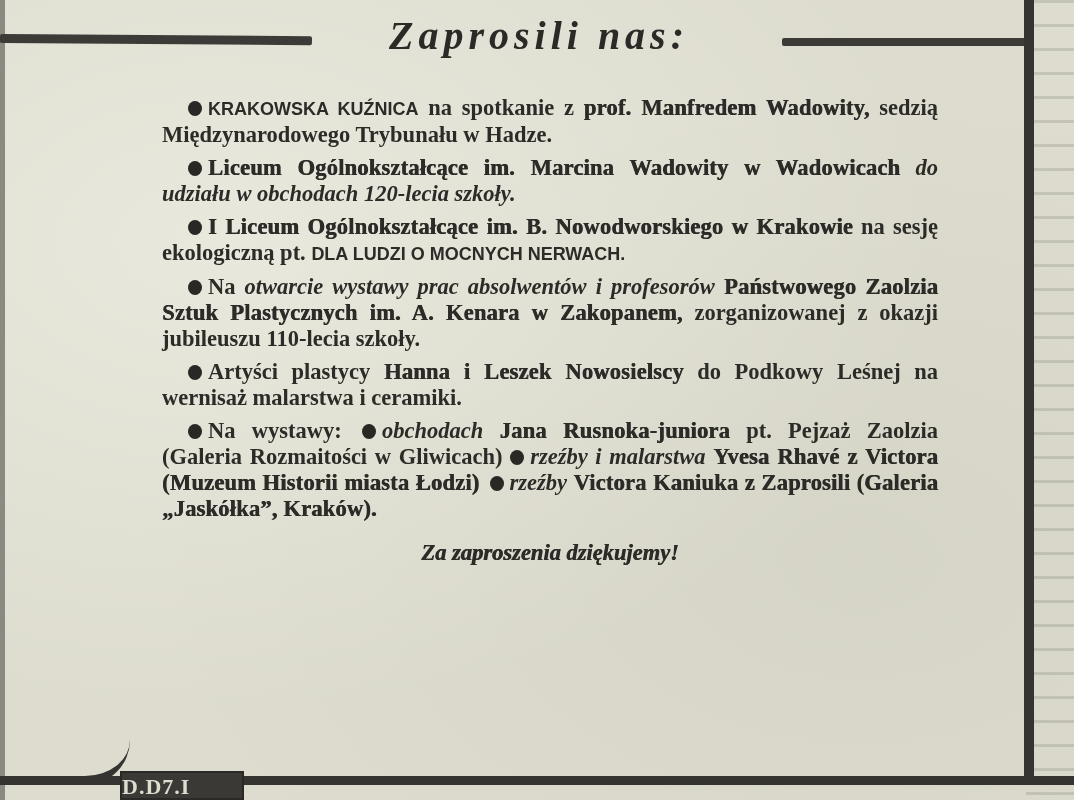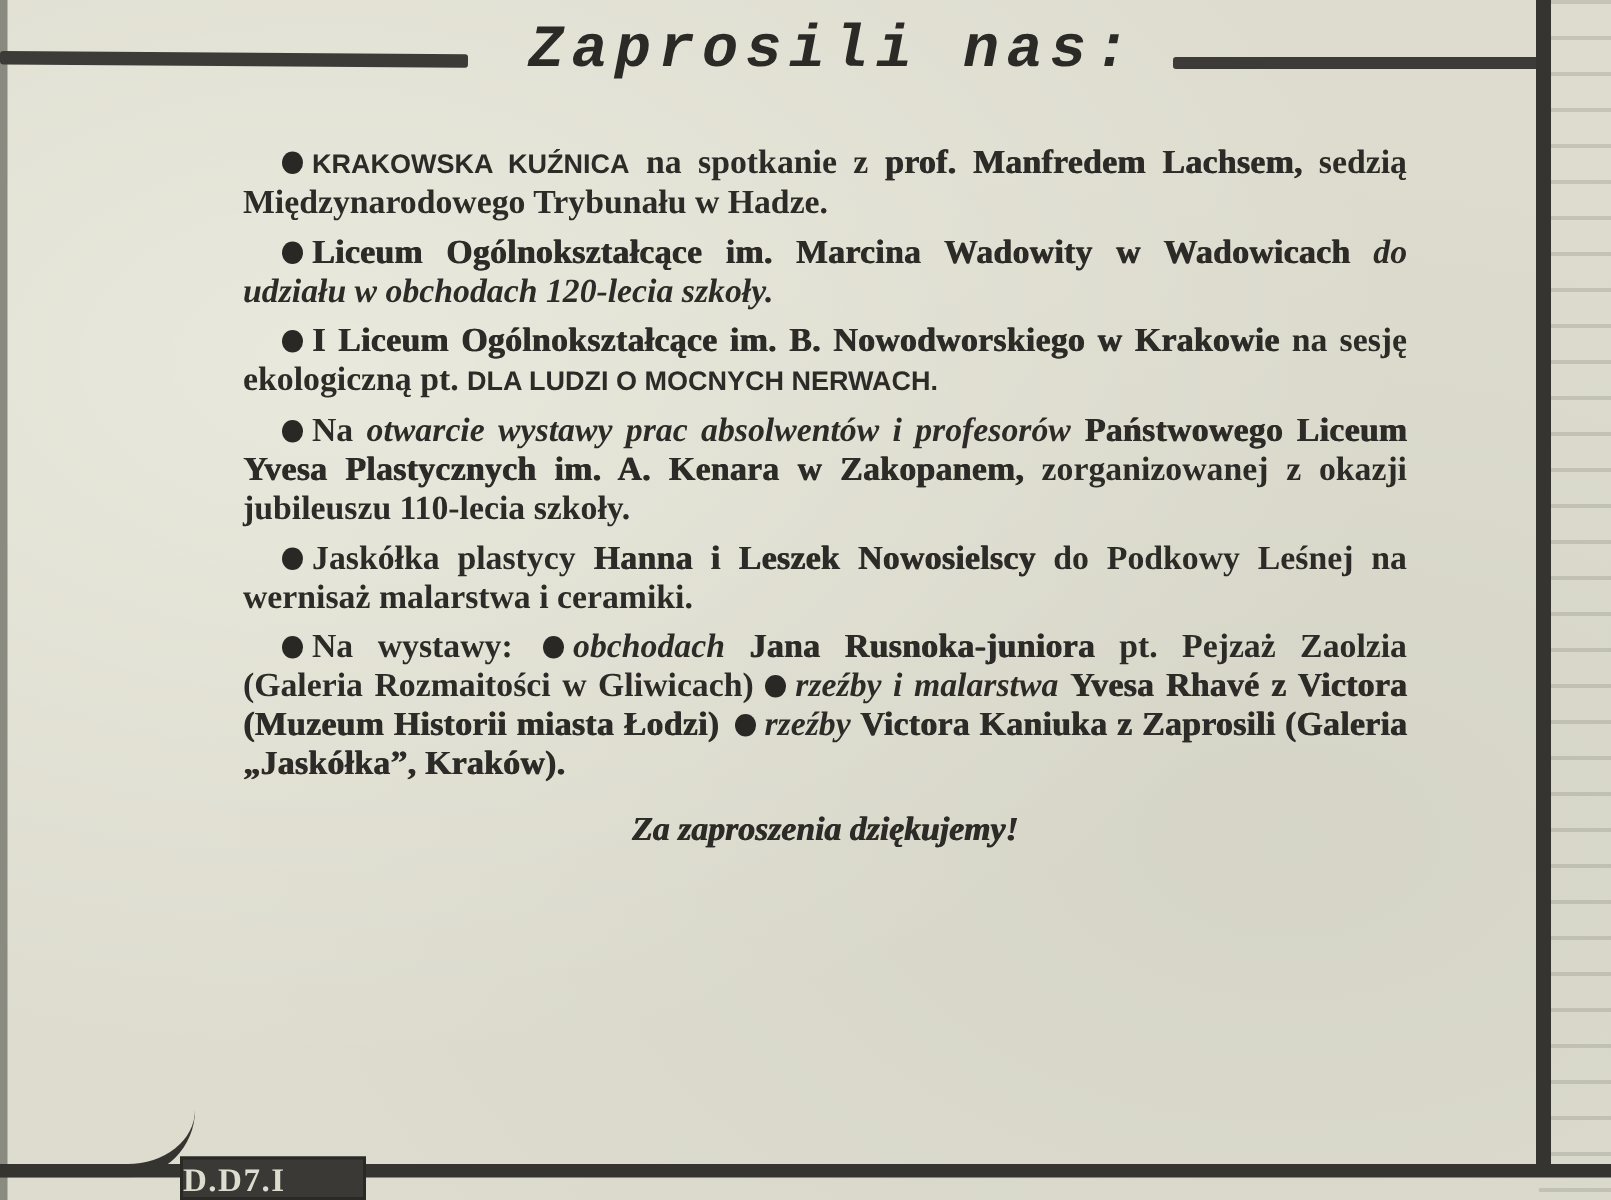--- a/index.html
+++ b/index.html
@@ -84,24 +84,24 @@
       font-family: Liberation Serif, serif;
       font-weight: bold;
       font-size: 22px;
       line-height: 27px;
       text-align: left;
       letter-spacing: 1px;
       overflow: hidden;
     }
     .heading {
       position: absolute;
-      left: 340px; top: 12px;
+      left: 324px; top: 12px;
       width: 430px;
       text-align: center;
-      font-family: Liberation Mono, monospace;
+      font-family: Liberation Serif, serif;
       font-style: italic;
       font-weight: bold;
       font-size: 40px;
       letter-spacing: 5px;
       color: #2c2a27;
       margin: 0;
     }
     .content {
       position: absolute;
       left: 162px; top: 95px;
@@ -150,38 +150,38 @@
   <div class="rule-top-right"></div>
 
   <div class="rule-right"></div>
   <div class="rule-bottom-curve"></div>
   <div class="rule-bottom"></div>
   <div class="footer-tag">D.D7.I</div>
 
   <div class="content">
 
     <p class="item">
-      <span class="bullet"></span><span class="sans">KRAKOWSKA KUŹNICA</span><span class="b"> na spotkanie z </span><span class="bk">prof. Manfredem Lachsem,</span><span class="b"> sedzią Międzynarodowego Trybunału w Hadze.</span>
+      <span class="bullet"></span><span class="sans">KRAKOWSKA KUŹNICA</span><span class="b"> na spotkanie z </span><span class="bk">prof. Manfredem Wadowity,</span><span class="b"> sedzią Międzynarodowego Trybunału w Hadze.</span>
     </p>
 
     <p class="item">
       <span class="bullet"></span><span class="bk">Liceum Ogólnokształcące im. Marcina Wadowity w Wadowicach</span><span class="ib"> do udziału w obchodach 120-lecia szkoły.</span>
     </p>
 
     <p class="item">
       <span class="bullet"></span><span class="bk">I Liceum Ogólnokształcące im. B. Nowodworskiego w Krakowie</span><span class="b"> na sesję ekologiczną pt. </span><span class="sans">DLA LUDZI O MOCNYCH NERWACH.</span>
     </p>
 
 
     <p class="item">
-      <span class="bullet"></span><span class="b">Na </span><span class="ib">otwarcie wystawy prac absolwentów i profesorów</span><span class="bk"> Państwowego Liceum Yvesa Plastycznych im. A. Kenara w Zakopanem,</span><span class="b"> zorganizowanej z okazji jubileuszu 110-lecia szkoły.</span>
+      <span class="bullet"></span><span class="b">Na </span><span class="ib">otwarcie wystawy prac absolwentów i profesorów</span><span class="bk"> Państwowego Zaolzia Sztuk Plastycznych im. A. Kenara w Zakopanem,</span><span class="b"> zorganizowanej z okazji jubileuszu 110-lecia szkoły.</span>
     </p>
 
     <p class="item">
-      <span class="bullet"></span><span class="b">Jaskółka plastycy </span><span class="bk">Hanna i Leszek Nowosielscy</span><span class="b"> do Podkowy Leśnej na wernisaż malarstwa i ceramiki.</span>
+      <span class="bullet"></span><span class="b">Artyści plastycy </span><span class="bk">Hanna i Leszek Nowosielscy</span><span class="b"> do Podkowy Leśnej na wernisaż malarstwa i ceramiki.</span>
     </p>
 
     <p class="item">
       <span class="bullet"></span><span class="b">Na wystawy:</span>
       <span class="bullet inline"></span><span class="ib">obchodach</span> <span class="bk">Jana Rusnoka-juniora</span> <span class="b">pt. Pejzaż Zaolzia (Galeria Rozmaitości w Gliwicach)</span>
       <span class="bullet inline line-start"></span><span class="ib">rzeźby i malarstwa</span> <span class="bk">Yvesa Rhavé z Victora</span> <span class="bk">(Muzeum Historii miasta Łodzi)</span>
       <span class="bullet inline"></span><span class="ib">rzeźby</span> <span class="bk">Victora Kaniuka z Zaprosili</span> <span class="bk">(Galeria „Jaskółka”, Kraków).</span>
     </p>
 
     <p class="thanks">Za zaproszenia dziękujemy!</p>

